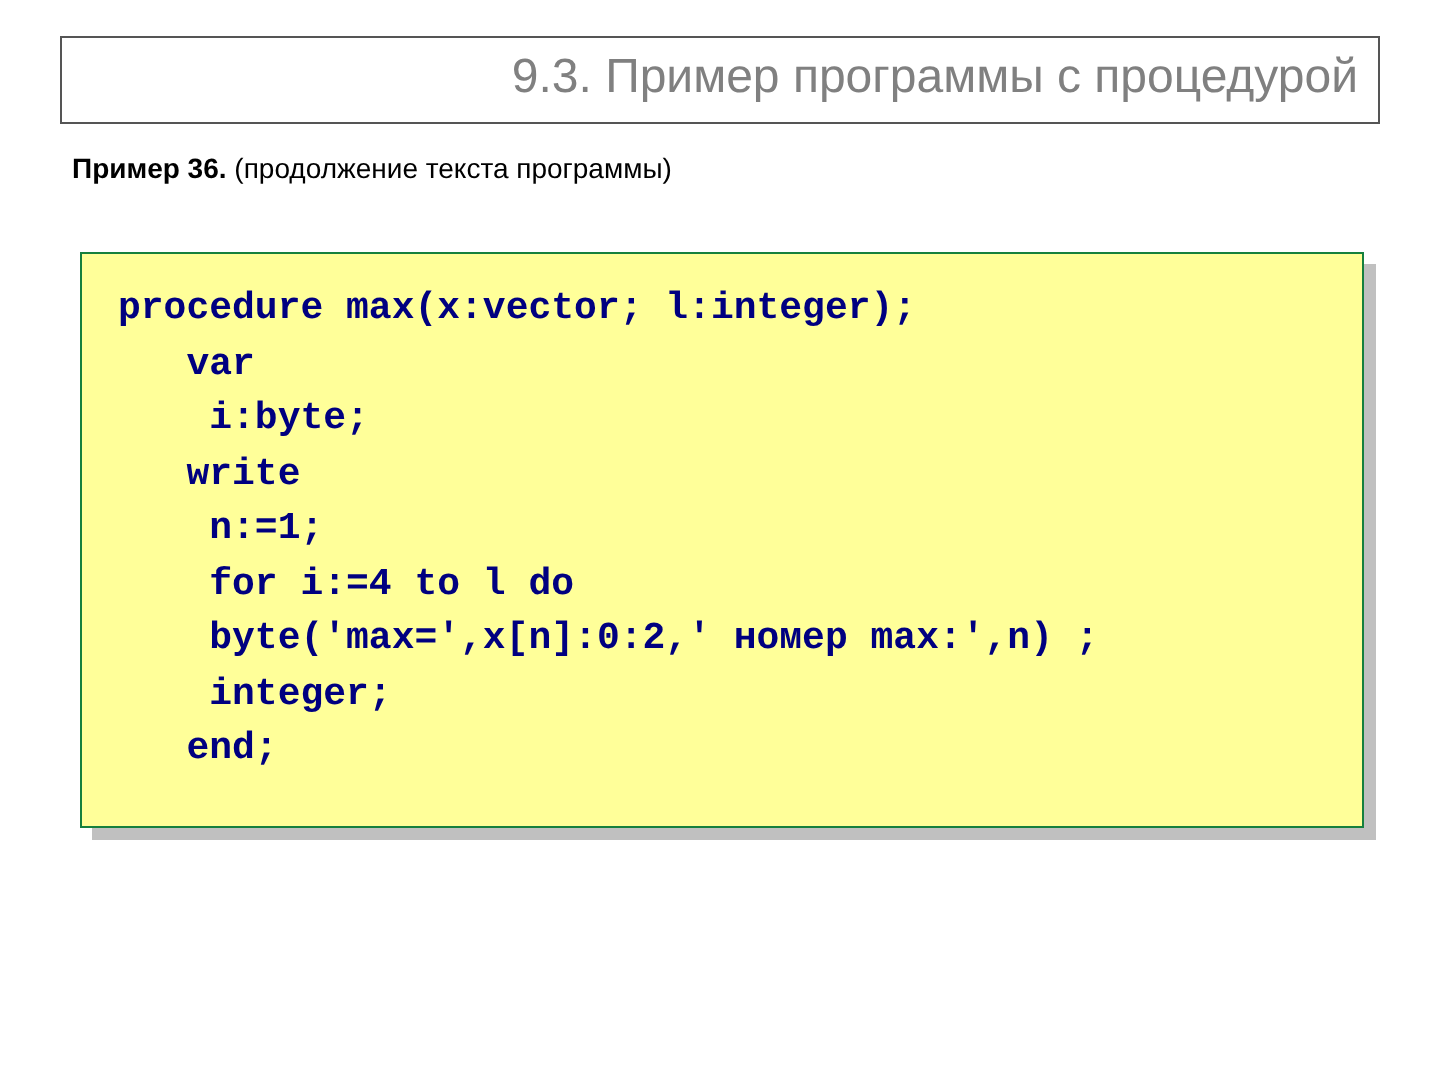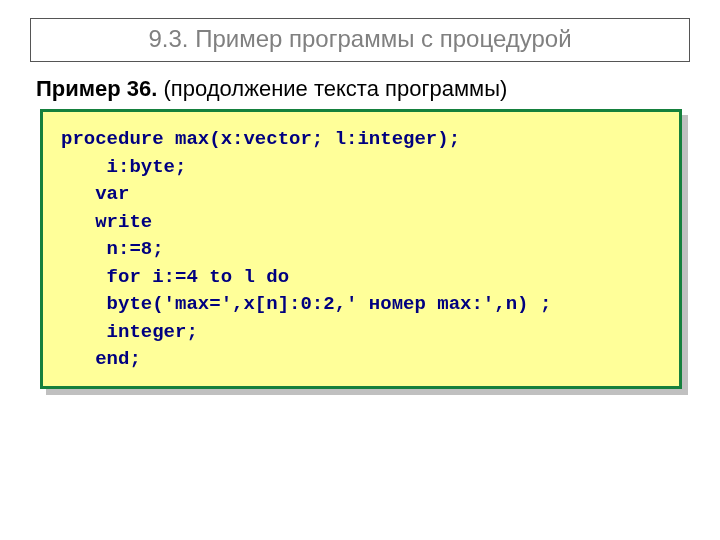--- a/index.html
+++ b/index.html
@@ -16,48 +16,48 @@
     box-sizing: border-box;
   }
   .title-box {
     border: 1px solid #555;
     padding: 6px 10px 8px 10px;
     margin-bottom: 12px;
   }
   .title-text {
     font-size: 24px;
     color: #808080;
-    text-align: center;
+    text-align: right;
   }
   .subtitle {
-    font-size: 22px;
+    font-size: 14px;
     color: #000;
-    margin: 14px 2px 7px 6px;
+    margin: 14px 2px 34px 6px;
   }
   .subtitle .bold {
     font-weight: bold;
   }
   .code-wrap {
     position: relative;
     margin: 0 8px 0 10px;
   }
   .code-shadow {
     position: absolute;
     top: 6px;
     left: 6px;
     right: -6px;
     bottom: -6px;
     background: #c0c0c0;
     z-index: 0;
   }
   .code-box {
     position: relative;
     background: #ffff99;
-    border: 3px solid #15803d;
-    padding: 14px 18px 12px 18px;
+    border: 1px solid #15803d;
+    padding: 14px 18px 24px 18px;
     z-index: 1;
   }
   .code-line {
     font-family: "Courier New", monospace;
     font-size: 19px;
     font-weight: bold;
     color: #000080;
     line-height: 1.45;
     white-space: pre;
   }
@@ -72,24 +72,24 @@
   </div>
 
   <div class="subtitle">
     <span class="bold">Пример 36.</span><span>  (продолжение текста программы)</span>
   </div>
 
   <div class="code-wrap">
     <div class="code-shadow"></div>
     <div class="code-box">
       <div class="code-line">procedure max(x:vector; l:integer);</div>
+      <div class="code-line">   var</div>
       <div class="code-line">    i:byte;</div>
-      <div class="code-line">   var</div>
       <div class="code-line">   write</div>
-      <div class="code-line">    n:=8;</div>
+      <div class="code-line">    n:=1;</div>
       <div class="code-line">    for i:=4 to l do</div>
       <div class="code-line">    byte('max=',x[n]:0:2,' номер max:',n) ;</div>
       <div class="code-line">    integer;</div>
       <div class="code-line">   end;</div>
     </div>
   </div>
 
 </div>
 
 </body></html>

